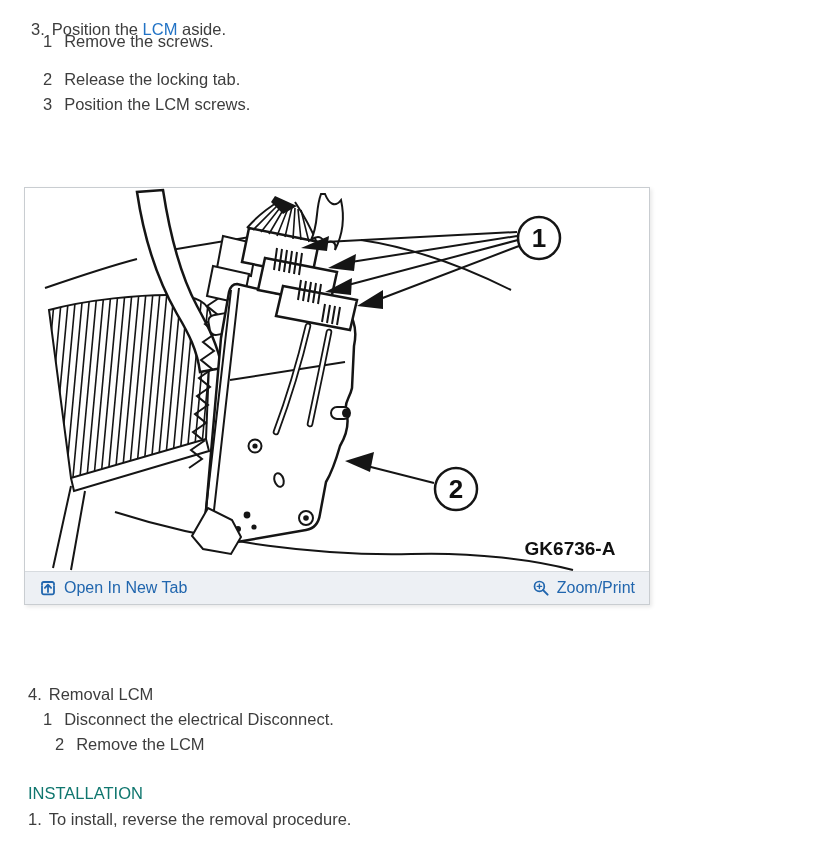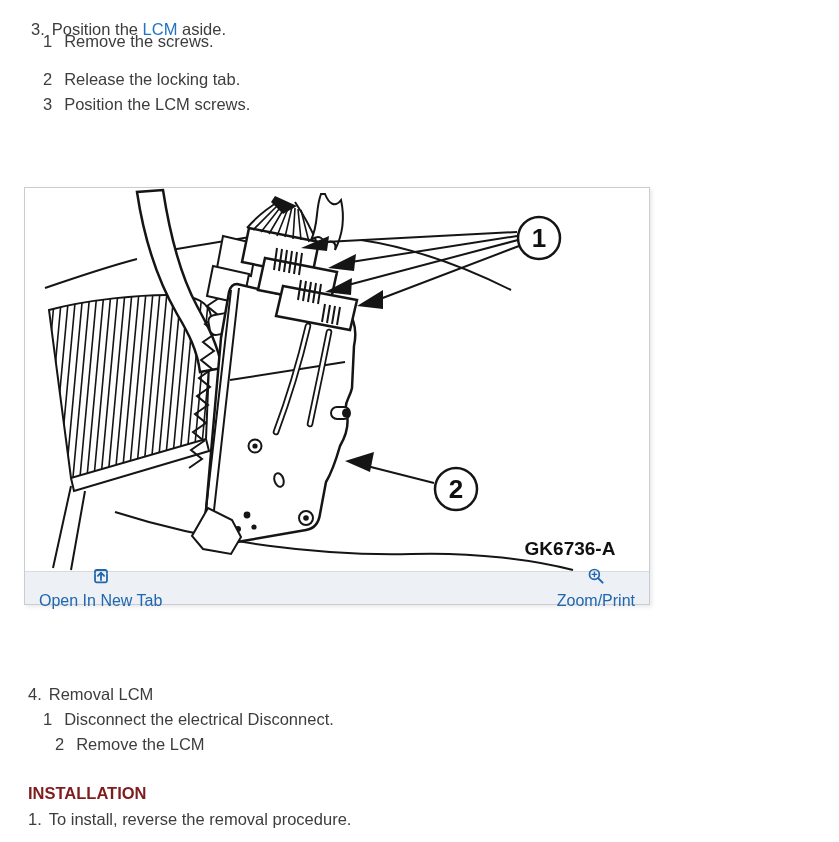--- a/index.html
+++ b/index.html
@@ -5,36 +5,36 @@
   html,body{margin:0;padding:0;}
   body{
     width:839px;height:842px;position:relative;background:#ffffff;
     font-family:"Liberation Sans", sans-serif;color:#3d3d3d;overflow:hidden;
   }
   .tline{position:absolute;font-size:16.5px;line-height:21px;white-space:pre;}
   .tline .num{display:inline-block;}
   .main-num{margin-right:7px;}
   .sub-num{margin-right:12px;}
   a.doclink{color:#2273c5;text-decoration:none;cursor:pointer;}
-  .heading{position:absolute;font-size:16.5px;font-weight:bold;color:#7f1d1d;}
+  .heading{position:absolute;font-size:16.5px;font-weight:normal;color:#0f766e;}
 
   .figure-card{
     position:absolute;left:24px;top:187px;width:624px;
     border:1px solid #c9cdd1;background:#ffffff;
     box-shadow:2px 2px 4px rgba(0,0,0,0.09);
   }
   .figure-area{width:624px;height:383px;display:block;background:#fff;}
   .figure-footer{
     height:32px;background:#edf0f4;border-top:1px solid #d7dbdf;
     display:flex;align-items:center;justify-content:space-between;
     padding:0 14px;
   }
   .flink{
     display:flex;align-items:center;gap:7px;color:#2166ae;
-    font-size:16px;cursor:pointer;text-decoration:none;flex-direction:column;
+    font-size:16px;cursor:pointer;text-decoration:none;
   }
   .flink svg{display:block;}
 
   
   .ln{fill:none;stroke:#151515;stroke-width:2;}
   .wfill{fill:#ffffff;stroke:#151515;stroke-width:2.5;}
   .wfill2{fill:#ffffff;stroke:#151515;stroke-width:2;}
   .blk{fill:#151515;stroke:none;}
   .thin{fill:none;stroke:#151515;stroke-width:1.6;}
   .circnum{font-family:"Liberation Sans",sans-serif;font-weight:bold;font-size:26px;fill:#111;}

